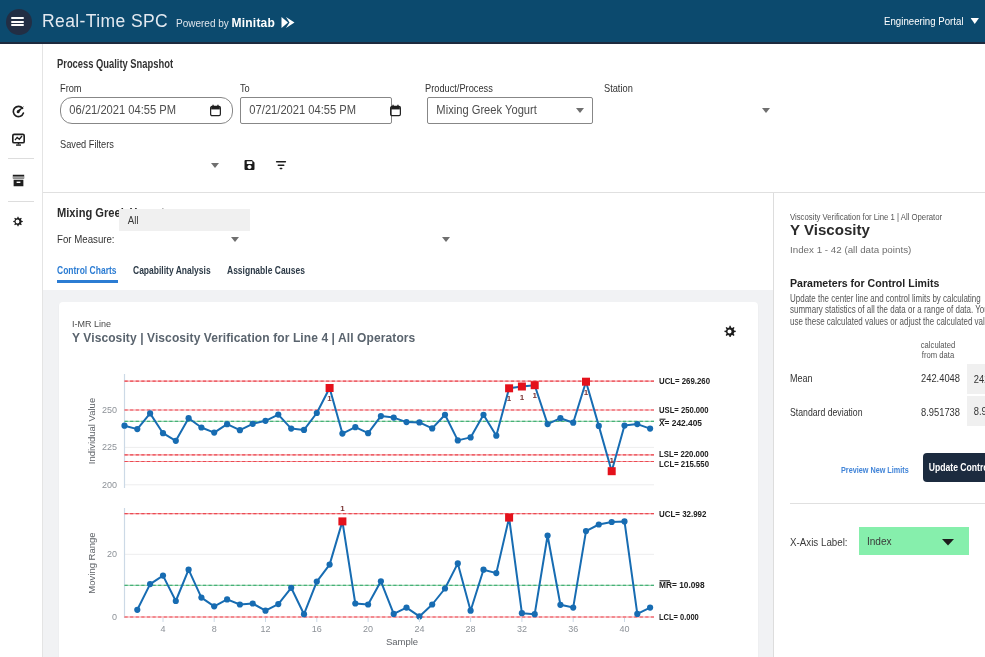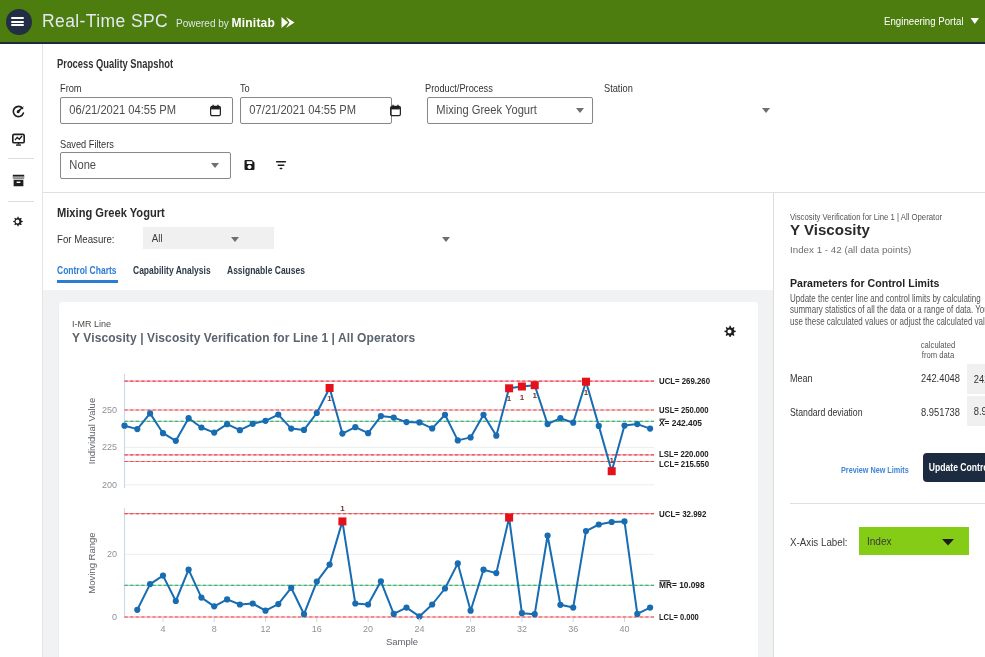--- a/index.html
+++ b/index.html
@@ -1,21 +1,21 @@
 <!DOCTYPE html>
 <html><head>
 <meta charset="utf-8">
 <style>
 * { margin:0; padding:0; box-sizing:border-box; }
 html,body { width:985px; height:657px; overflow:hidden; font-family:"Liberation Sans", sans-serif; background:#fff; }
 .abs { position:absolute; }
 #page { position:relative; width:985px; height:657px; overflow:hidden; }
 
 
-#hdr { position:absolute; left:0; top:0; width:985px; height:44px; background:#4d7c0f; border-bottom:2px solid #1d2a3e;padding-left:27px; }
+#hdr { position:absolute; left:0; top:0; width:985px; height:44px; background:#0c4a6e; border-bottom:2px solid #1d2a3e;padding-left:27px; }
 #hdr .circ { position:absolute; left:6px; top:9px; width:26px; height:26px; border-radius:50%; background:#222e44; }
 #hdr .hl { position:absolute; left:10.5px; width:13px; height:1.8px; background:#fdfdfd; border-radius:1px; }
 #title { position:absolute; left:42px; top:11px; font-size:17.5px; color:#e3e9f0; letter-spacing:0.4px; }
 #pby { position:absolute; left:176px; top:16px; font-size:10px; color:#dfe5ec;text-align:center; }
 #pby b { font-size:12px; letter-spacing:0.2px; color:#fff; }
 #eport { position:absolute; right:6px; top:15px; font-size:11.5px; color:#fff; transform:scaleX(0.84); transform-origin:100% 0; white-space:nowrap; }
 
 
 #side { position:absolute; left:0; top:44px; width:43px; height:613px; background:#fff; border-right:1px solid #e4e4e4; }
 #side .dv { position:absolute; left:8px; width:26px; height:1px; background:#ddd; }
@@ -40,21 +40,21 @@
 #gray { position:absolute; left:43px; top:290px; width:730px; height:367px; background:#f1f2f4; }
 #card { position:absolute; left:16px; top:12px; width:699px; height:360px; background:#fff; border-radius:4px; box-shadow:0 1px 2px rgba(0,0,0,0.06); }
 #imrlab { position:absolute; left:13px; top:17px; font-size:9px; color:#4a4a4a; }
 #subt { position:absolute; left:13px; top:29px; font-size:12px; font-weight:bold; color:#5a646e; letter-spacing:0.1px; white-space:nowrap; }
 
 
 #rpanel { position:absolute; left:773px; top:193px; width:212px; height:464px; background:#fff; border-left:1px solid #ddd; overflow:visible; }
 #rpanel .t { position:absolute; white-space:nowrap; }
 #updbtn { position:absolute; left:149px; top:260px; width:140px; height:29px; background:#1c2b3f; border-radius:4px; color:#fff; font-size:10.5px; font-weight:bold; line-height:29px; white-space:nowrap; }
 #updbtn span { display:inline-block; transform:scaleX(0.82); transform-origin:0 0; padding-left:7px; }
-#xsel { position:absolute; left:85px; top:334px; width:110px; height:28px; background:#84cc16; font-size:11.5px; color:#3a3a3a; line-height:28px; }
+#xsel { position:absolute; left:85px; top:334px; width:110px; height:28px; background:#86efac; font-size:11.5px; color:#3a3a3a; line-height:28px; }
 #xsel span { display:inline-block; transform:scaleX(0.88); transform-origin:0 0; padding-left:9px; }
 </style>
 </head>
 <body>
 <div id="page">
 
   <div id="hdr">
     <div class="circ"></div>
     <div class="hl" style="top:17.2px"></div>
     <div class="hl" style="top:20.8px"></div>
@@ -97,69 +97,68 @@
     </svg>
   </div>
 
   <div id="filters">
     <div id="pqs">Process Quality Snapshot</div>
     <div class="lab" style="left:17px;top:38px">From</div>
     <div class="lab" style="left:197px;top:38px">To</div>
     <div class="lab" style="left:382px;top:38px">Product/Process</div>
     <div class="lab" style="left:561px;top:38px">Station</div>
 
-    <div class="inp" style="left:17px;top:53px;width:173px;"><span>06/21/2021 04:55 PM</span></div>
+    <div class="inp" style="left:17px;top:53px;width:173px;border-radius:12px;"><span>06/21/2021 04:55 PM</span></div>
     <svg class="abs" style="left:166px;top:60px" width="13" height="13" viewBox="0 0 24 24">
         <rect x="3" y="4.5" width="18" height="17" rx="2.5" fill="none" stroke="#1f1f1f" stroke-width="2.2"></rect>
         <rect x="4" y="5.5" width="16" height="4.5" fill="#1f1f1f"></rect>
         <path d="M7.5 1.5 v4 M16.5 1.5 v4" stroke="#1f1f1f" stroke-width="2.4"></path>
       </svg>
 
     <div class="inp" style="left:197px;top:53px;width:152px;"><span>07/21/2021 04:55 PM</span></div>
     <svg class="abs" style="left:346px;top:60px" width="13" height="13" viewBox="0 0 24 24">
         <rect x="3" y="4.5" width="18" height="17" rx="2.5" fill="none" stroke="#1f1f1f" stroke-width="2.2"></rect>
         <rect x="4" y="5.5" width="16" height="4.5" fill="#1f1f1f"></rect>
         <path d="M7.5 1.5 v4 M16.5 1.5 v4" stroke="#1f1f1f" stroke-width="2.4"></path>
       </svg>
 
     <div class="inp" style="left:384px;top:53px;width:166px;"><span>Mixing Greek Yogurt</span></div>
     <div class="sel-chev" style="left:533px;top:64px"></div>
 
     <div class="sel-chev" style="left:719px;top:64px"></div>
 
     <div class="lab" style="left:17px;top:94px">Saved Filters</div>
-    <div class="inp" style="left:17px;top:108px;width:171px;"><span>None</span></div>
     <div class="sel-chev" style="left:168px;top:119px"></div>
 
     <svg class="abs" style="left:200px;top:115px" width="13" height="12" viewBox="0 0 24 24" fill="#1c1c1c">
         <path d="M2 4 a2 2 0 0 1 2 -2 h13 l5 5 v13 a2 2 0 0 1 -2 2 h-16 a2 2 0 0 1 -2 -2 z M6.5 4.5 h11 v5.5 h-11 z M12 12.2 a4 4 0 1 0 0.01 0 z" fill-rule="evenodd"></path>
       </svg>
     <svg class="abs" style="left:232px;top:116px" width="12" height="11" viewBox="0 0 24 24" stroke="#1c1c1c" stroke-linecap="round" fill="none">
         <path d="M2.5 4 h19" stroke-width="3.4"></path>
         <path d="M6 11.5 h12" stroke-width="3.2"></path>
         <path d="M10.5 18.5 h3" stroke-width="3.4"></path>
       </svg>
   </div>
 
   <div id="midband">
     <div id="mgy">Mixing Greek Yogurt</div>
     <div id="formeasure">For Measure:</div>
-    <div class="gsel" style="left:76px;top:34px;width:131px;margin-left:24px;"><span>All</span></div>
+    <div class="gsel" style="left:76px;top:16px;width:131px;"><span>All</span></div>
     <div class="sel-chev" style="left:188px;top:44px"></div>
     <div class="sel-chev" style="left:399px;top:44px"></div>
     <div class="tab" style="left:14px;color:#2b7cd3">Control Charts</div>
     <div class="tab" style="left:90px">Capability Analysis</div>
     <div class="tab" style="left:184px">Assignable Causes</div>
     <div class="abs" style="left:14px;top:87px;width:61px;height:2.5px;background:#2b7cd3"></div>
   </div>
 
   <div id="gray">
     <div id="card">
       <div id="imrlab">I-MR Line</div>
-      <div id="subt">Y Viscosity | Viscosity Verification for Line 1 | All Operators</div>
+      <div id="subt">Y Viscosity | Viscosity Verification for Line 4 | All Operators</div>
       <svg class="abs" style="left:664px;top:23px" width="13" height="13" viewBox="0 0 24 24" fill="#1d1d1d">
         <path d="M12 1.5 l2.2 0 l0.6 2.9 a8 8 0 0 1 2.4 1 l2.5 -1.7 l1.6 1.6 l-1.7 2.5 a8 8 0 0 1 1 2.4 l2.9 0.6 l0 2.2 l-2.9 0.6 a8 8 0 0 1 -1 2.4 l1.7 2.5 l-1.6 1.6 l-2.5 -1.7 a8 8 0 0 1 -2.4 1 l-0.6 2.9 l-2.2 0 l-0.6 -2.9 a8 8 0 0 1 -2.4 -1 l-2.5 1.7 l-1.6 -1.6 l1.7 -2.5 a8 8 0 0 1 -1 -2.4 l-2.9 -0.6 l0 -2.2 l2.9 -0.6 a8 8 0 0 1 1 -2.4 l-1.7 -2.5 l1.6 -1.6 l2.5 1.7 a8 8 0 0 1 2.4 -1 z M12 8.2 a3.8 3.8 0 1 0 0 7.6 a3.8 3.8 0 1 0 0 -7.6 z"></path>
       </svg>
       <div class="abs" style="left:0;top:0">
       <svg width="699" height="360" viewBox="0 0 699 360" font-family="Liberation Sans, sans-serif">
             <line x1="65.5" y1="145.4" x2="595.0" y2="145.4" stroke="#ededee" stroke-width="1"></line>
             <line x1="65.5" y1="182.8" x2="595.0" y2="182.8" stroke="#ededee" stroke-width="1"></line>
             <line x1="65.5" y1="72" x2="65.5" y2="186" stroke="#ccd9e6" stroke-width="1.2"></line>
             <line x1="65.5" y1="79.2" x2="595.0" y2="79.2" stroke="#f7989d" stroke-width="1.2"></line>
             <line x1="65.5" y1="79.2" x2="595.0" y2="79.2" stroke="#ea4a52" stroke-width="1.2" stroke-dasharray="3.2 2.4"></line>

